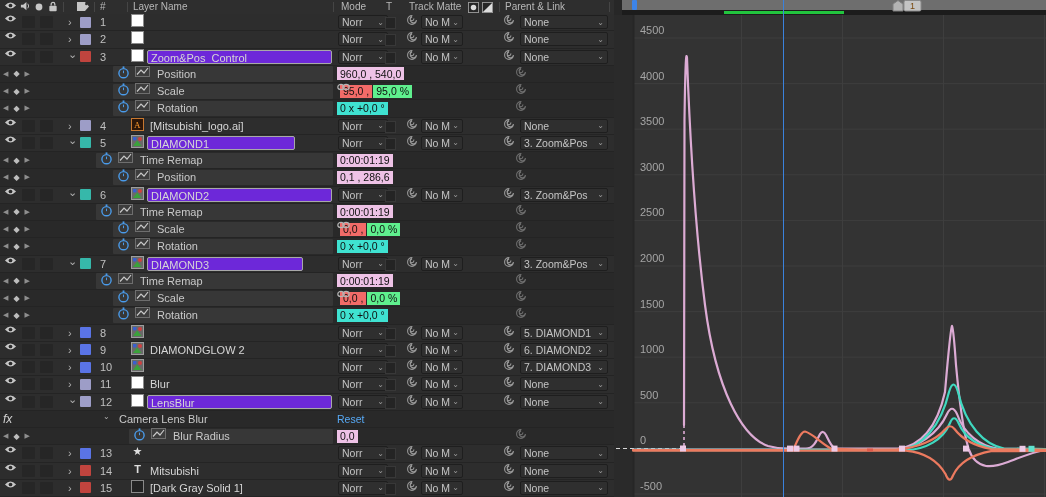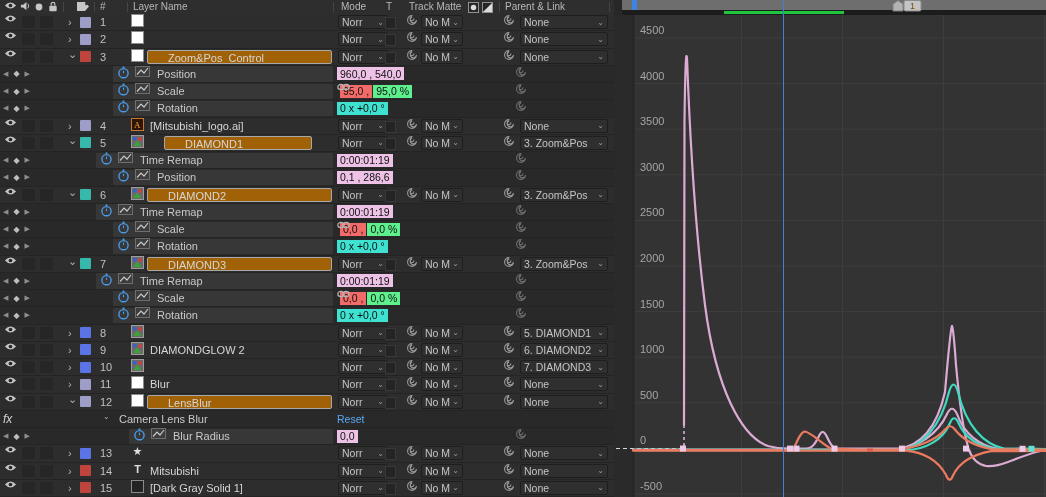--- a/index.html
+++ b/index.html
@@ -13,21 +13,21 @@
   .hcol{position:absolute;top:1px;white-space:nowrap;}
   .hdiv{position:absolute;top:2px;width:1px;height:10px;background:#454545;}
   #rows{position:absolute;left:0;top:14px;width:614px;}
   .row{position:relative;width:614px;height:17.25px;box-sizing:border-box;
        border-bottom:1px solid #242424;background:#2d2d2d;}
   .row.prop{background:#292929;}
   .cell{position:absolute;top:0;height:16px;display:flex;align-items:center;}
   .namestrip{position:absolute;top:0.5px;height:15.5px;background:#373737;border-radius:1px;}
   .layername{position:absolute;top:1px;height:14px;line-height:14px;left:150px;width:182px;
              color:#d6d6d6;white-space:nowrap;overflow:hidden;}
-  .selbox{box-sizing:border-box;border:1px solid #a8a8a8;background:#a16207;border-radius:2px;padding-left:20px;}
+  .selbox{box-sizing:border-box;border:1px solid #a8a8a8;background:#6d28d9;border-radius:2px;padding-left:3px;}
   .ddbox{box-sizing:border-box;background:#2f2f2f;border:1px solid #1e1e1e;border-radius:2px;
          color:#c4c4c4;font-size:10.5px;display:flex;align-items:center;justify-content:space-between;
          padding:0 3px;height:14px;position:absolute;top:1px;white-space:nowrap;overflow:hidden;}
   .chev{color:#9a9a9a;font-size:8px;margin-left:2px;}
   .vseg{height:13px;display:flex;align-items:center;padding:0 3px;font-size:10.5px;color:#101010;
         white-space:nowrap;}
   .vpink{background:#eec2e6;}
   .vred{background:#f26b68;}
   .vgreen{background:#5ff08e;}
   .vcyan{background:#3fe2d1;}
@@ -400,21 +400,21 @@
           </div>
           <div class="cell num" style="left: 100px;">5</div>
           <div class="cell srcicon" style="left: 131px;">
             <svg width="13" height="13" viewBox="0 0 13 13">
               <rect x="0.5" y="0.5" width="12" height="12" fill="#6a6a6a" stroke="#9d9d9d"></rect>
               <rect x="2" y="2" width="3.4" height="3.4" fill="#3a5fd0"></rect>
               <circle cx="9" cy="4" r="2" fill="#d04040"></circle>
               <path d="M2 11 L6.2 5.4 L10.5 11 Z" fill="#3aa33a"></path>
             </svg>
           </div>
-          <div class="layername selbox" style="left: 164px; width: 148px;">DIAMOND1</div>
+          <div class="layername selbox" style="left: 147px; width: 148px;">DIAMOND1</div>
           <div class="ddbox" style="left: 338px; width: 50px;">
             <span>Norr</span>
             <span class="chev">⌄</span>
           </div>
           <div class="tbox" style="left: 385px;"></div>
           <div class="cell whip" style="left: 406px;">
             <svg width="12" height="12" viewBox="0 0 12 12">
               <path d="M 6 1.6 A 4.4 4.4 0 1 0 10.4 6 A 3.1 3.1 0 1 1 6 2.9 A 1.9 1.9 0 1 0 7.9 4.8" fill="none" stroke="currentColor" stroke-width="1.1" stroke-linecap="round"></path>
             </svg>
           </div>
@@ -651,21 +651,21 @@
           </div>
           <div class="cell num" style="left: 100px;">7</div>
           <div class="cell srcicon" style="left: 131px;">
             <svg width="13" height="13" viewBox="0 0 13 13">
               <rect x="0.5" y="0.5" width="12" height="12" fill="#6a6a6a" stroke="#9d9d9d"></rect>
               <rect x="2" y="2" width="3.4" height="3.4" fill="#3a5fd0"></rect>
               <circle cx="9" cy="4" r="2" fill="#d04040"></circle>
               <path d="M2 11 L6.2 5.4 L10.5 11 Z" fill="#3aa33a"></path>
             </svg>
           </div>
-          <div class="layername selbox" style="left: 147px; width: 185px;">DIAMOND3</div>
+          <div class="layername selbox" style="left: 147px; width: 156px;">DIAMOND3</div>
           <div class="ddbox" style="left: 338px; width: 50px;">
             <span>Norr</span>
             <span class="chev">⌄</span>
           </div>
           <div class="tbox" style="left: 385px;"></div>
           <div class="cell whip" style="left: 406px;">
             <svg width="12" height="12" viewBox="0 0 12 12">
               <path d="M 6 1.6 A 4.4 4.4 0 1 0 10.4 6 A 3.1 3.1 0 1 1 6 2.9 A 1.9 1.9 0 1 0 7.9 4.8" fill="none" stroke="currentColor" stroke-width="1.1" stroke-linecap="round"></path>
             </svg>
           </div>

